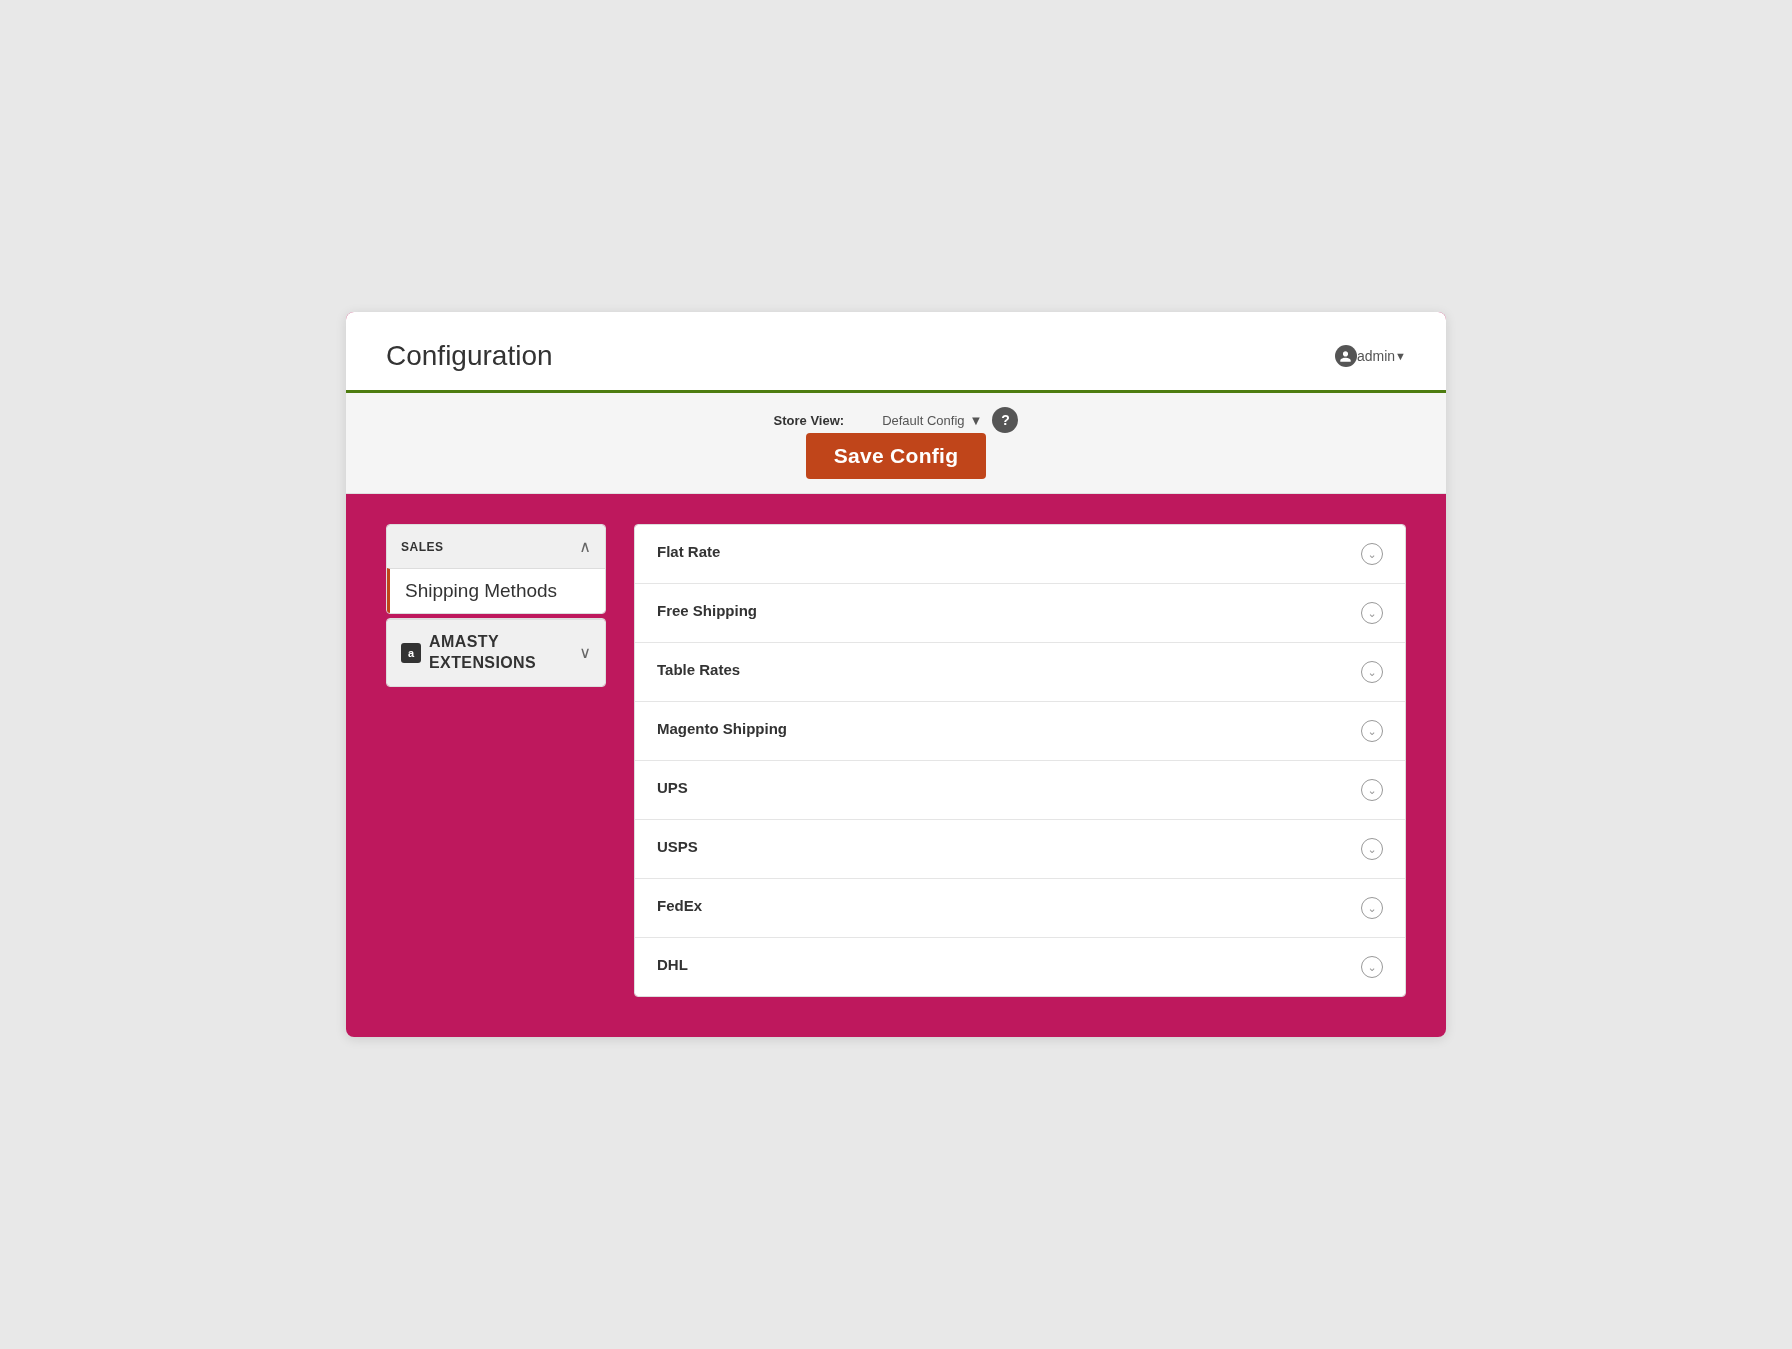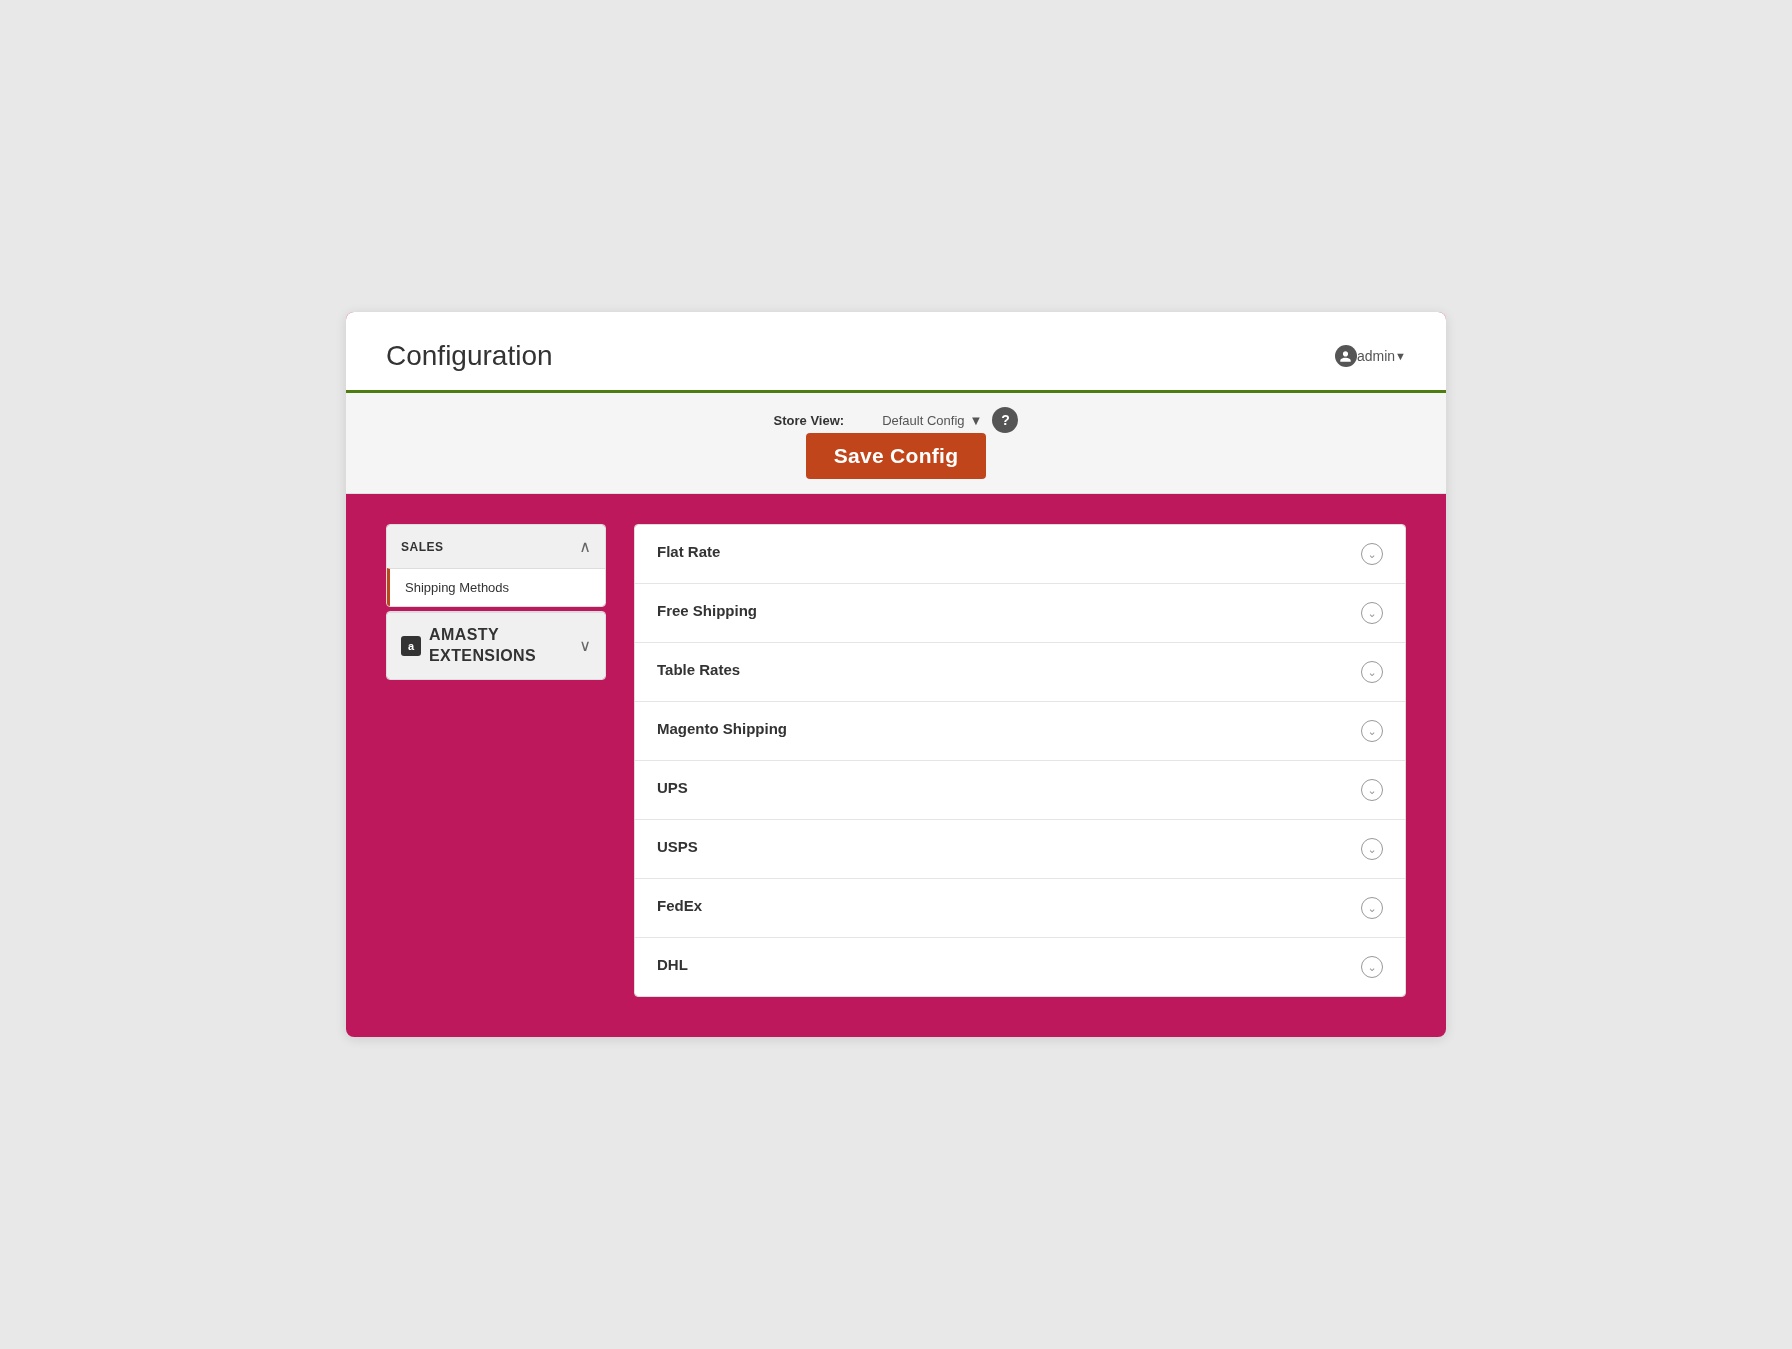--- a/index.html
+++ b/index.html
@@ -139,21 +139,21 @@
       font-weight: 700;
       color: #333;
       letter-spacing: 0.5px;
     }
     .sidebar-chevron {
       font-size: 16px;
       color: #666;
     }
     .sidebar-item {
       padding: 11px 14px 11px 18px;
-      font-size: 13px;
+      font-size: 19px;
       color: #333;
       cursor: pointer;
       border-top: 1px solid #ddd;
       background: #fff;
       display: flex;
       align-items: center;
     }
     .sidebar-item.active {
       border-left: 3px solid #c0451a;
       padding-left: 15px;

